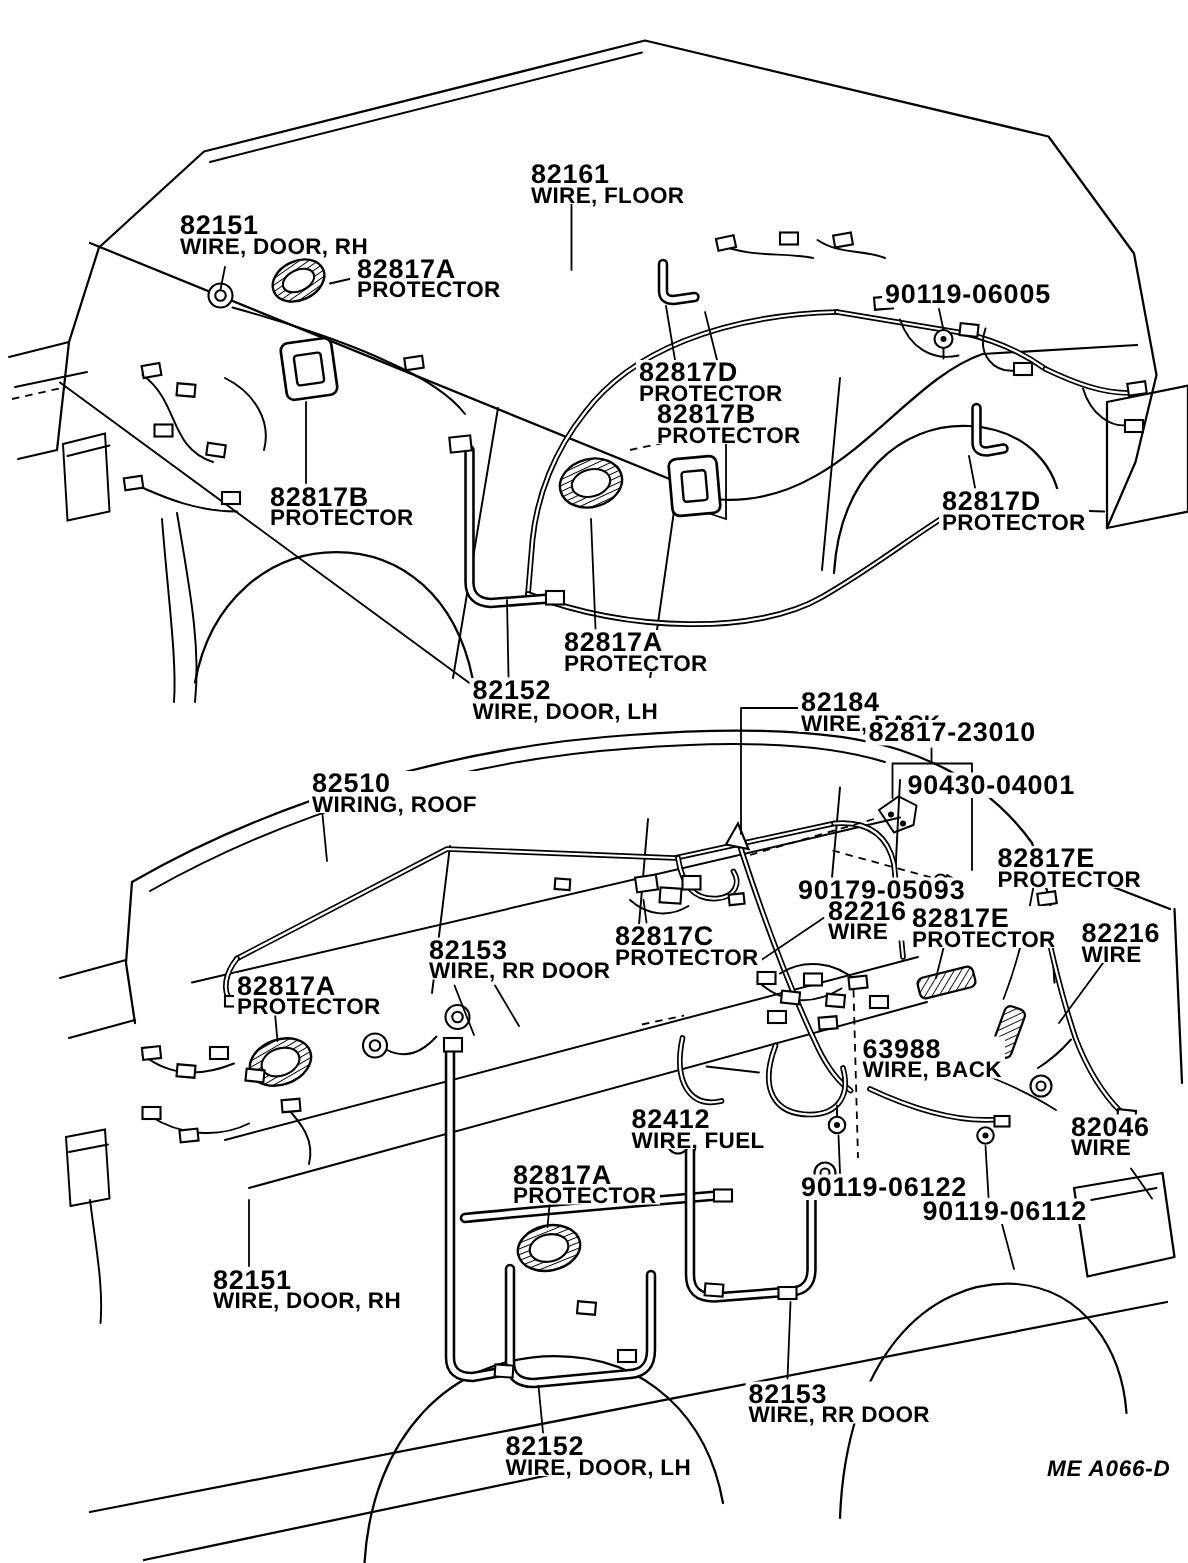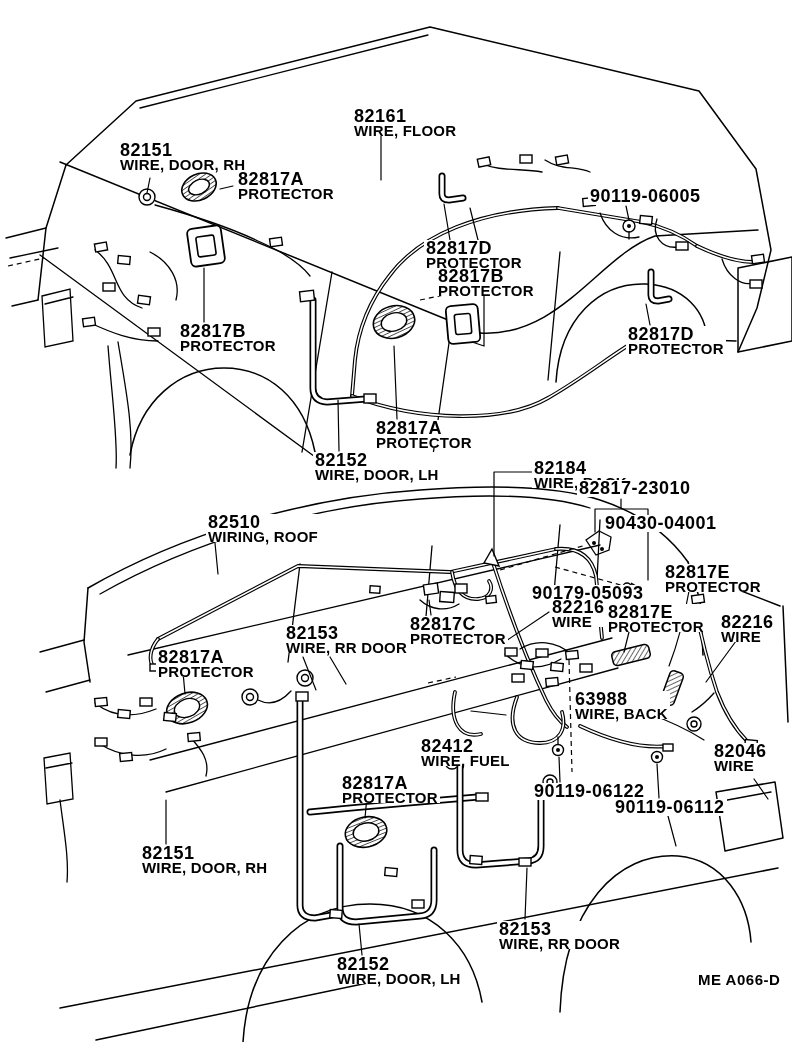--- a/index.html
+++ b/index.html
@@ -414,14 +414,14 @@
       <div class="callout" style="left: 497px; top: 921px;">
         <div class="c-num">82153</div>
         <div class="c-desc">WIRE, RR DOOR</div>
       </div>
       <div class="callout" style="left: 335px; top: 956px;">
         <div class="c-num">82152</div>
         <div class="c-desc">WIRE, DOOR, LH</div>
       </div>
     </div>
 
-  <div class="figcode" style="left:698px;top:971px;">ME A066-D</div>
+  <div class="figcode" style="left:698px;top:971px;font-style:italic;">ME A066-D</div>
 </div>
 
 </body></html>

